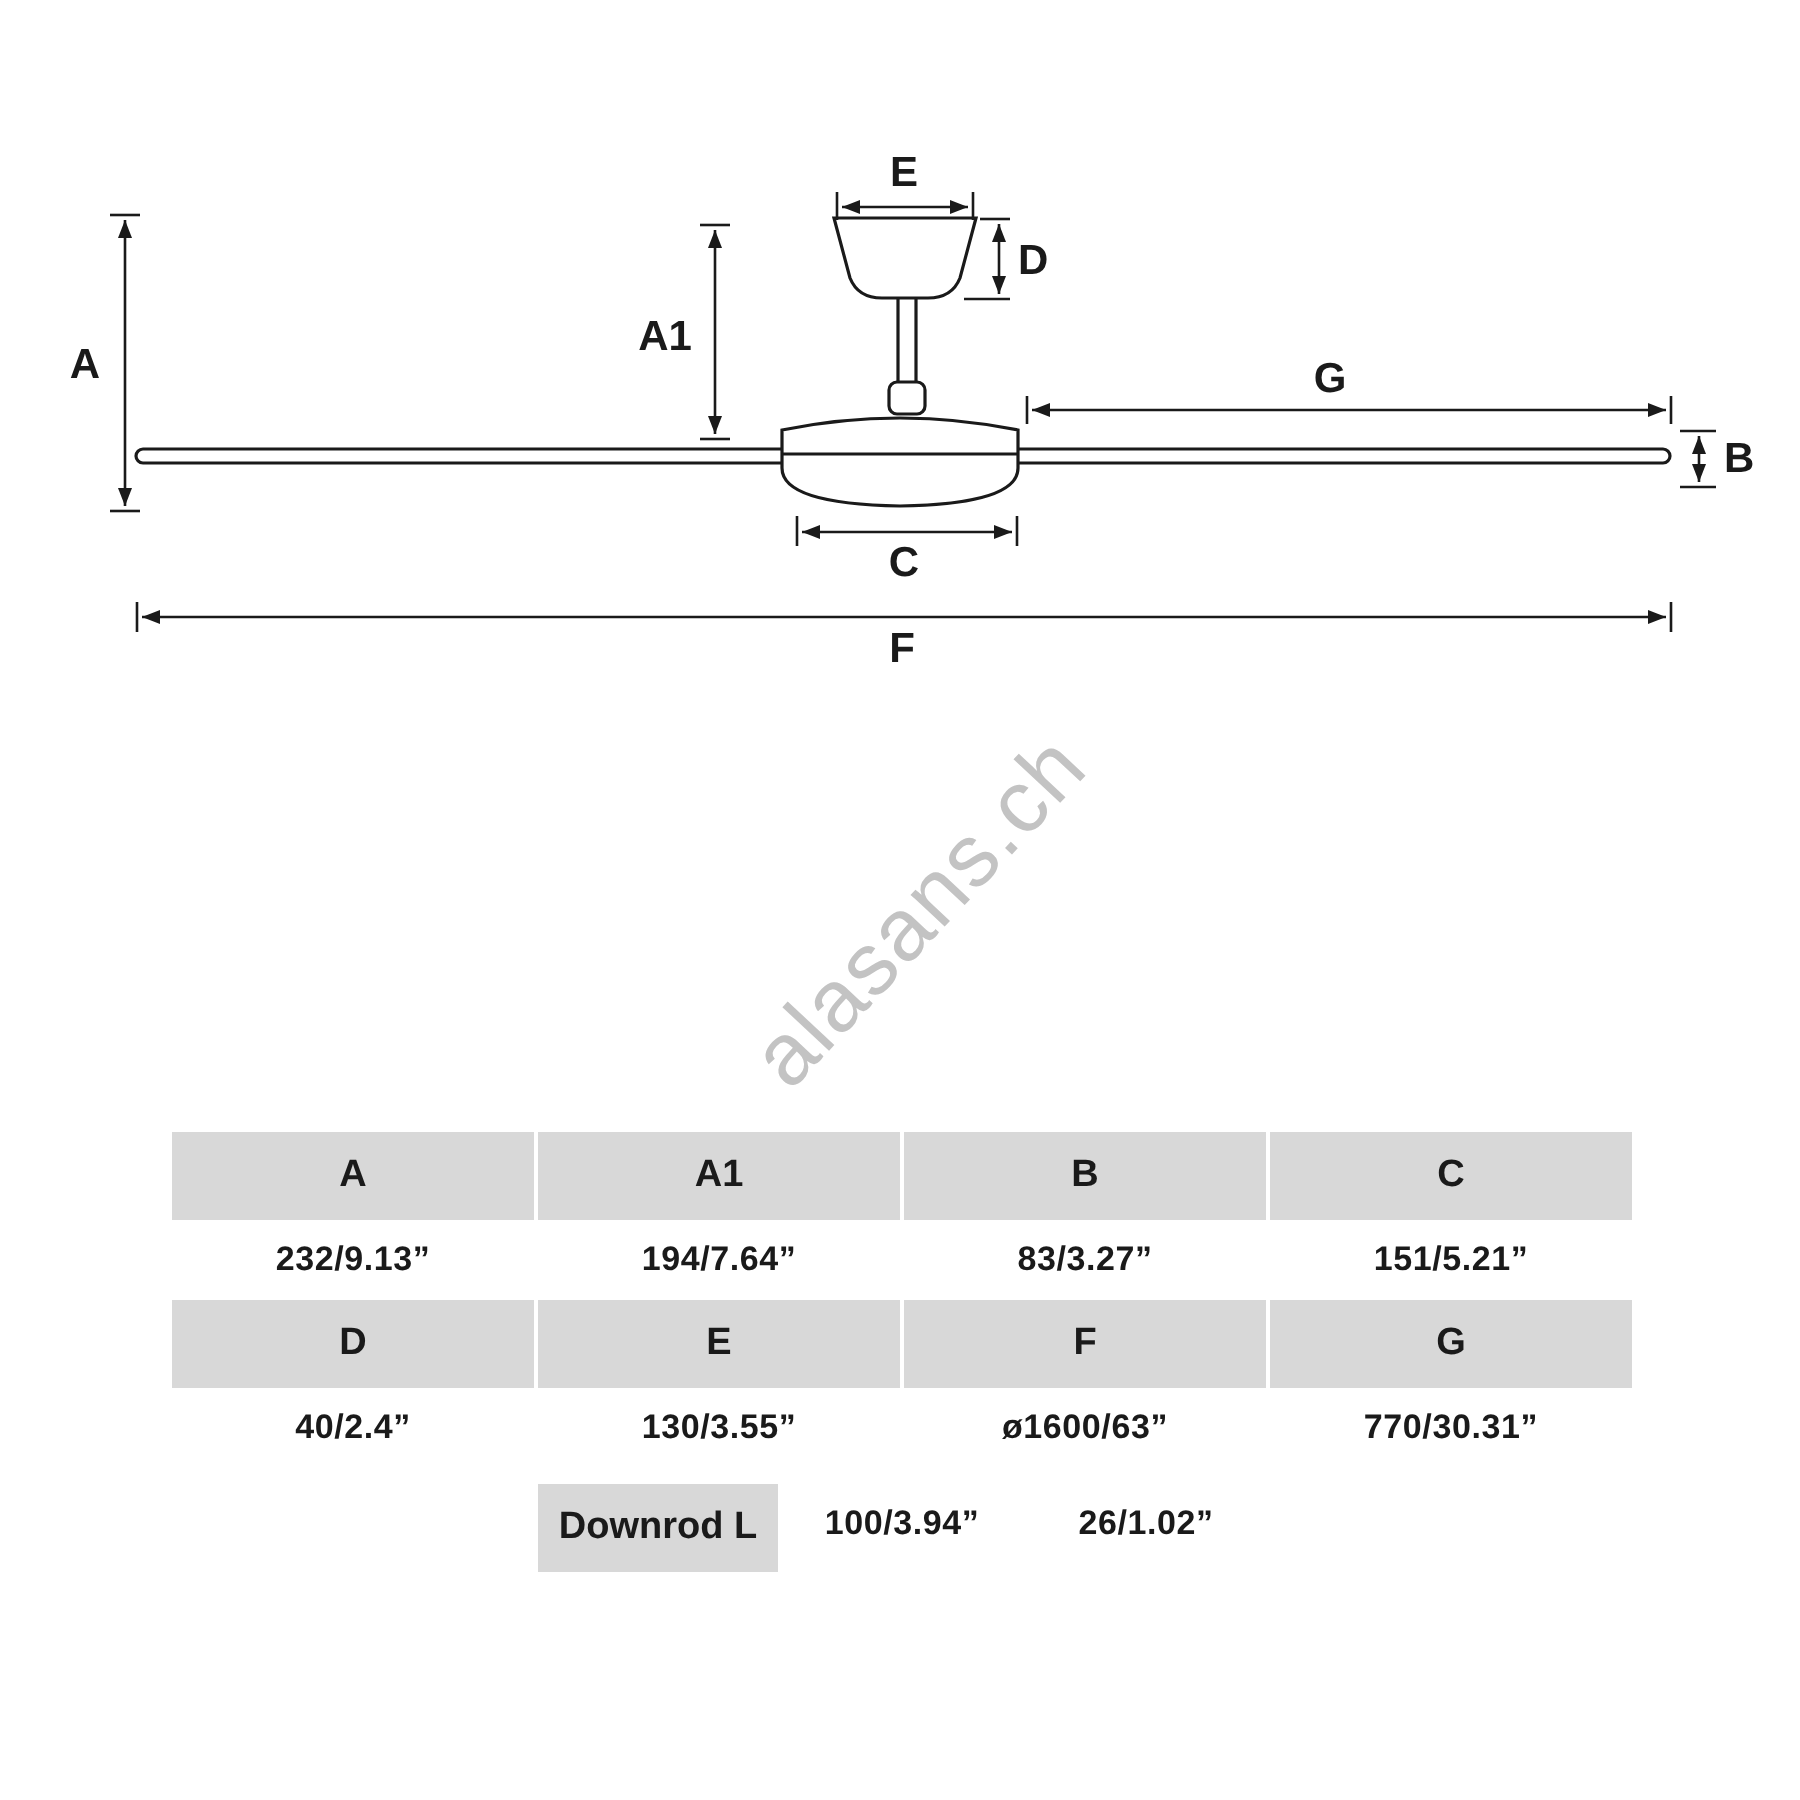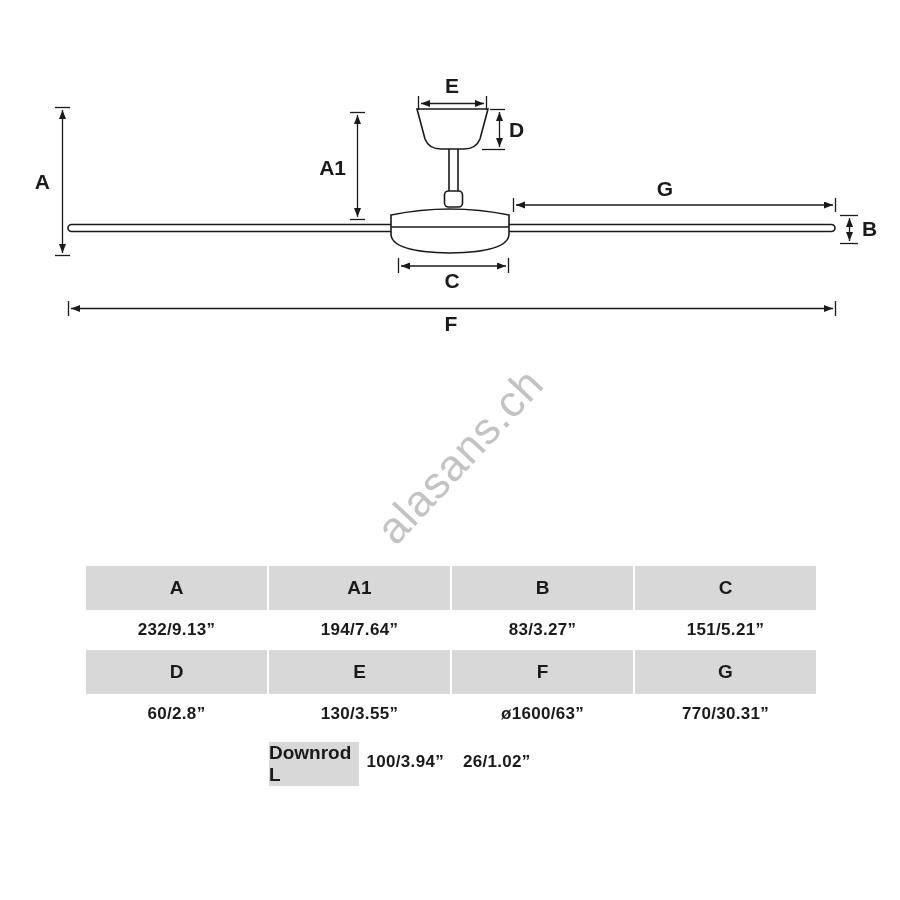--- a/index.html
+++ b/index.html
@@ -11,21 +11,21 @@
   svg text{font-family:"Liberation Sans", sans-serif;font-weight:bold;font-size:21px;fill:#1a1a1a;}
   .watermark{
     position:absolute;left:305px;top:428px;width:310px;height:56px;
     display:flex;align-items:center;justify-content:center;
     transform:rotate(-47deg);
     font-size:44px;color:#c3c3c3;letter-spacing:1px;
     user-select:none;pointer-events:none;
   }
   .table-wrap{position:absolute;left:86px;top:566px;width:730px;}
   .grid4{display:grid;grid-template-columns:repeat(4,1fr);column-gap:2px;}
-  .grid2{display:grid;grid-template-columns:repeat(4,1fr);column-gap:2px;margin-left:183px;width:364px;margin-top:8px;}
+  .grid2{display:grid;grid-template-columns:repeat(3,1fr);column-gap:2px;margin-left:183px;width:364px;margin-top:8px;}
   .th{
     background:#d8d8d8;height:44px;display:flex;align-items:center;justify-content:center;
     font-weight:bold;font-size:19px;
   }
   .td{
     background:#ffffff;height:40px;display:flex;align-items:center;justify-content:center;
     font-size:17px;font-weight:700;letter-spacing:0.3px;
   }
 </style>
 </head>
@@ -117,21 +117,21 @@
     <div class="td">232/9.13”</div>
     <div class="td">194/7.64”</div>
     <div class="td">83/3.27”</div>
     <div class="td">151/5.21”</div>
   </div>
   <div class="grid4">
     <div class="th">D</div>
     <div class="th">E</div>
     <div class="th">F</div>
     <div class="th">G</div>
-    <div class="td">60/2.8”</div>
+    <div class="td">40/2.4”</div>
     <div class="td">130/3.55”</div>
     <div class="td">ø1600/63”</div>
     <div class="td">770/30.31”</div>
   </div>
   <div class="grid2">
     <div class="th">Downrod L</div>
     <div class="td">100/3.94”</div>
     <div class="td">26/1.02”</div>
   </div>
 </div>

